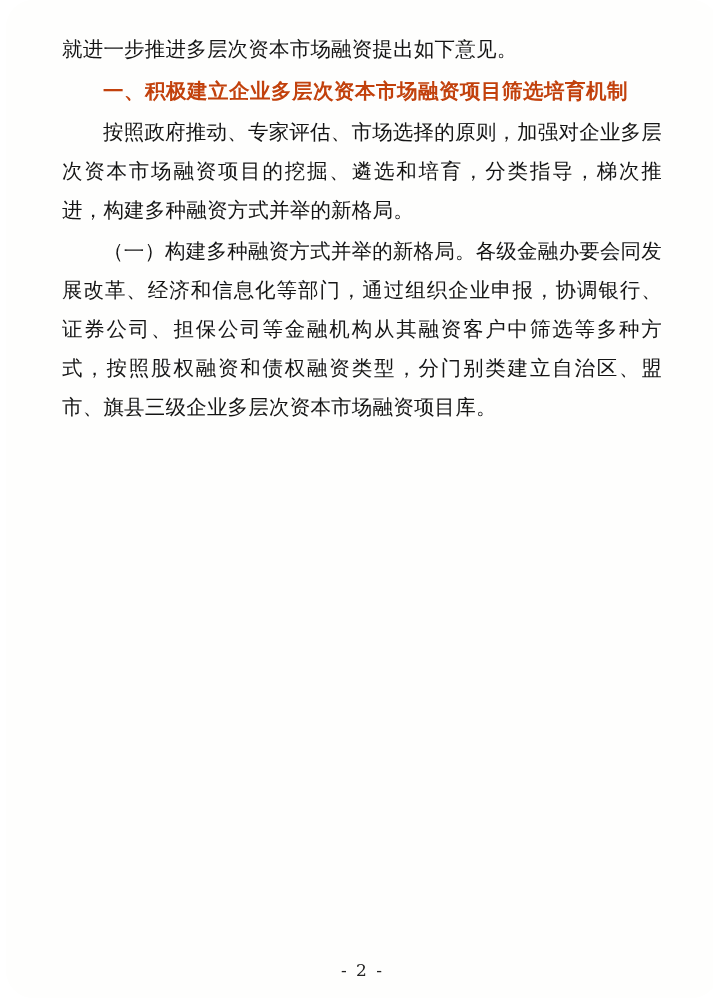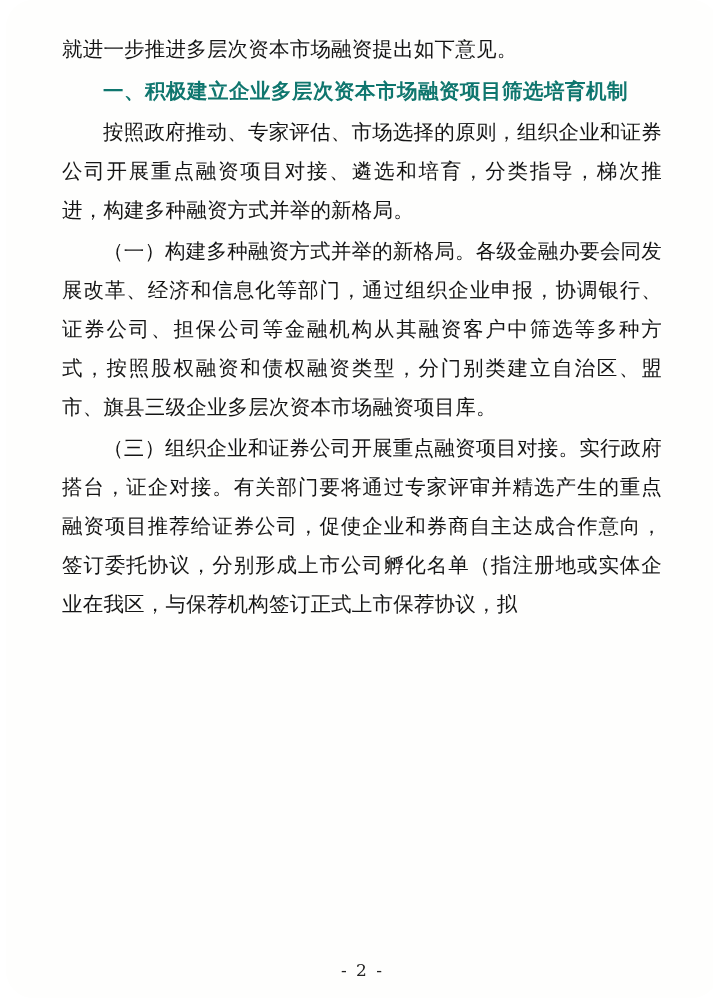--- a/index.html
+++ b/index.html
@@ -45,21 +45,21 @@
   .lead-para {
     text-indent: 0;
   }
   .heading {
     text-indent: 2em;
     font-weight: bold;
     font-family: "DejaVu Sans", "Liberation Sans", sans-serif;
     font-size: 20.5px;
     line-height: 40px;
     letter-spacing: 0.5px;
-    color: #0f766e;
+    color: #c2410c;
   }
   .footer {
     position: absolute;
     left: 0;
     top: 960px;
     width: 713px;
     text-align: center;
     font-size: 17px;
     letter-spacing: 2px;
     color: #222;
@@ -69,25 +69,24 @@
 </head>
 <body>
 
 <div class="page">
   <div class="content">
 
     <p class="lead-para">就进一步推进多层次资本市场融资提出如下意见。</p>
 
     <p class="heading">一、积极建立企业多层次资本市场融资项目筛选培育机制</p>
 
-    <p class="body-para">按照政府推动、专家评估、市场选择的原则，组织企业和证券公司开展重点融资项目对接、遴选和培育，分类指导，梯次推进，构建多种融资方式并举的新格局。</p>
+    <p class="body-para">按照政府推动、专家评估、市场选择的原则，加强对企业多层次资本市场融资项目的挖掘、遴选和培育，分类指导，梯次推进，构建多种融资方式并举的新格局。</p>
 
     <p class="body-para">（一）构建多种融资方式并举的新格局。各级金融办要会同发展改革、经济和信息化等部门，通过组织企业申报，协调银行、证券公司、担保公司等金融机构从其融资客户中筛选等多种方式，按照股权融资和债权融资类型，分门别类建立自治区、盟市、旗县三级企业多层次资本市场融资项目库。</p>
 
 
-    <p class="body-para">（三）组织企业和证券公司开展重点融资项目对接。实行政府搭台，证企对接。有关部门要将通过专家评审并精选产生的重点融资项目推荐给证券公司，促使企业和券商自主达成合作意向，签订委托协议，分别形成上市公司孵化名单（指注册地或实体企业在我区，与保荐机构签订正式上市保荐协议，拟</p>
 
   </div>
 
   <div class="footer">
     <span>- 2 -</span>
   </div>
 </div>
 
 </body></html>

